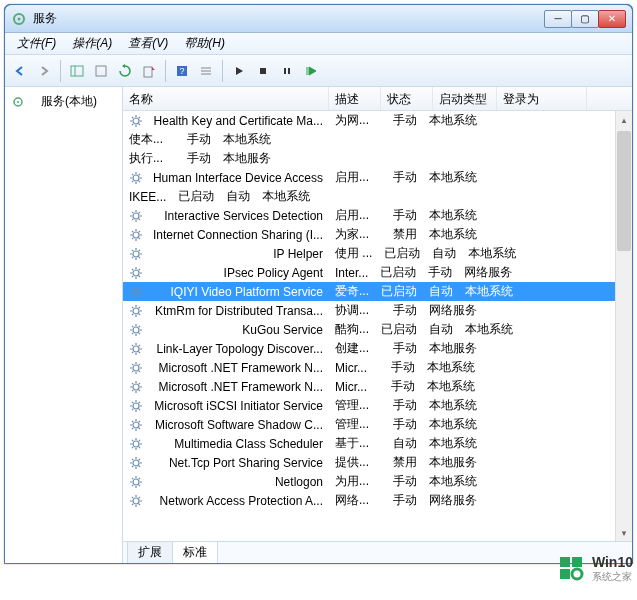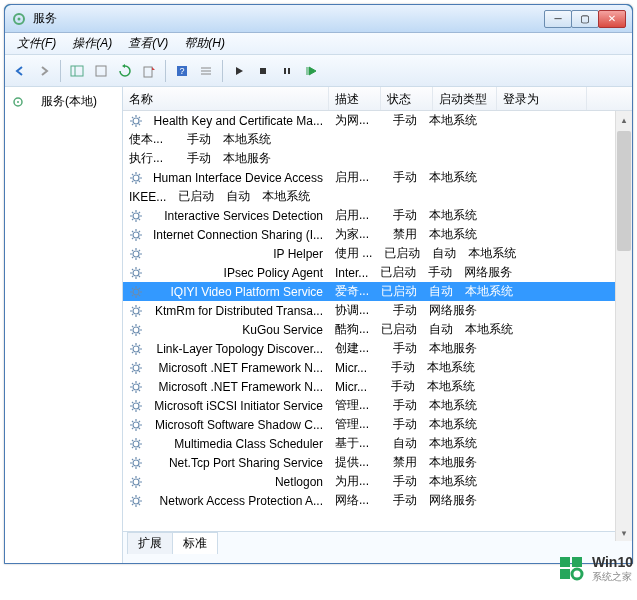--- a/index.html
+++ b/index.html
@@ -34,21 +34,21 @@
 .col.startup { width:64px; }
 .col.logon { width:90px; }
 
 .list-body { flex:1; overflow-y:auto; overflow-x:hidden; font-size:12px; }
 .row { display:flex; height:19px; align-items:center; white-space:nowrap; }
 .row .cell { padding:1px 6px; overflow:hidden; text-overflow:ellipsis; }
 .row .cell.name { width:206px; display:flex; align-items:center; gap:4px;justify-content:space-between; }
 .row.selected { background:#3399ff; color:#fff; }
 .gear-icon { width:14px; height:14px; flex-shrink:0; }
 
-.bottom-tabs { height:32px; border-top:1px solid #cddce9; display:flex; align-items:flex-start; padding-left:4px; background:#f7fbff; }
+.bottom-tabs { height:22px; border-top:1px solid #cddce9; display:flex; align-items:flex-end; padding-left:4px; background:#f7fbff; }
 .btab { font-size:12px; padding:2px 10px; border:1px solid #cddce9; border-bottom:none; background:#fff; margin-right:-1px; }
 .btab.inactive { background:#eef3f9; }
 
 .scrollbar-v { position:absolute; right:0; top:24px; bottom:22px; width:17px; background:#f0f0f0; border-left:1px solid #ddd; }
 .scroll-thumb { position:absolute; left:1px; right:1px; top:20px; height:120px; background:#cdcdcd; border-radius:2px; }
 .scroll-btn { position:absolute; left:0; right:0; height:17px; background:#f0f0f0; display:flex; align-items:center; justify-content:center; font-size:9px; color:#666; }
 .scroll-btn.up{top:0;} .scroll-btn.down{bottom:0;}
 
 .watermark { position:absolute; right:4px; bottom:16px; display:flex; align-items:center; gap:6px; font-size:14px; color:#333; font-weight:bold;}
 .watermark .logo { width:28px; height:28px; }

